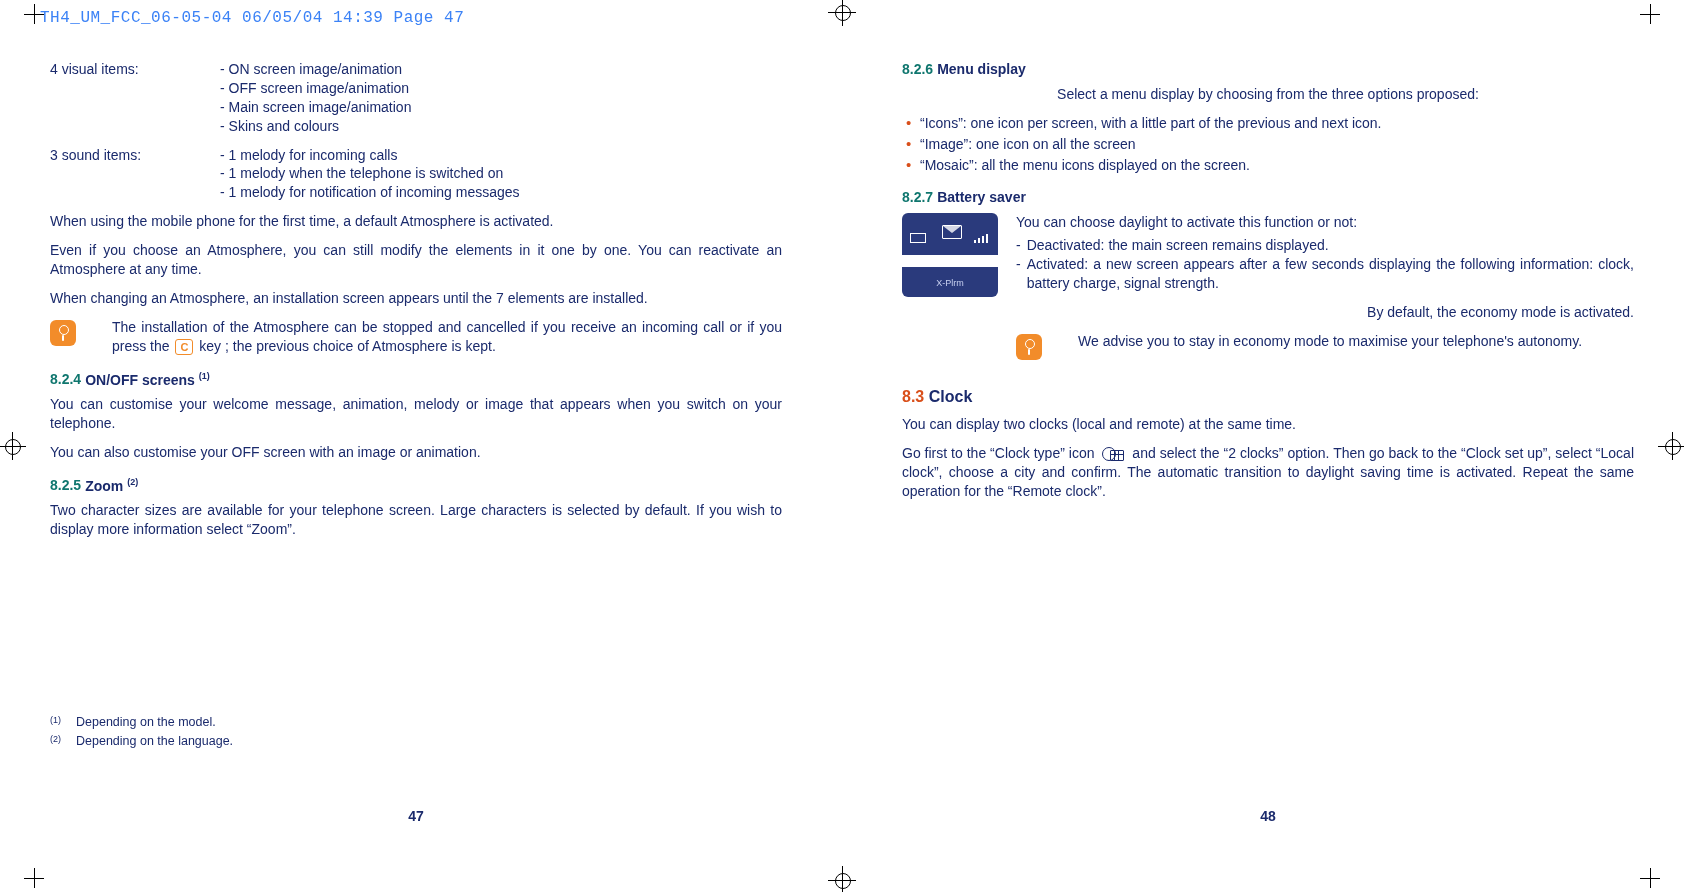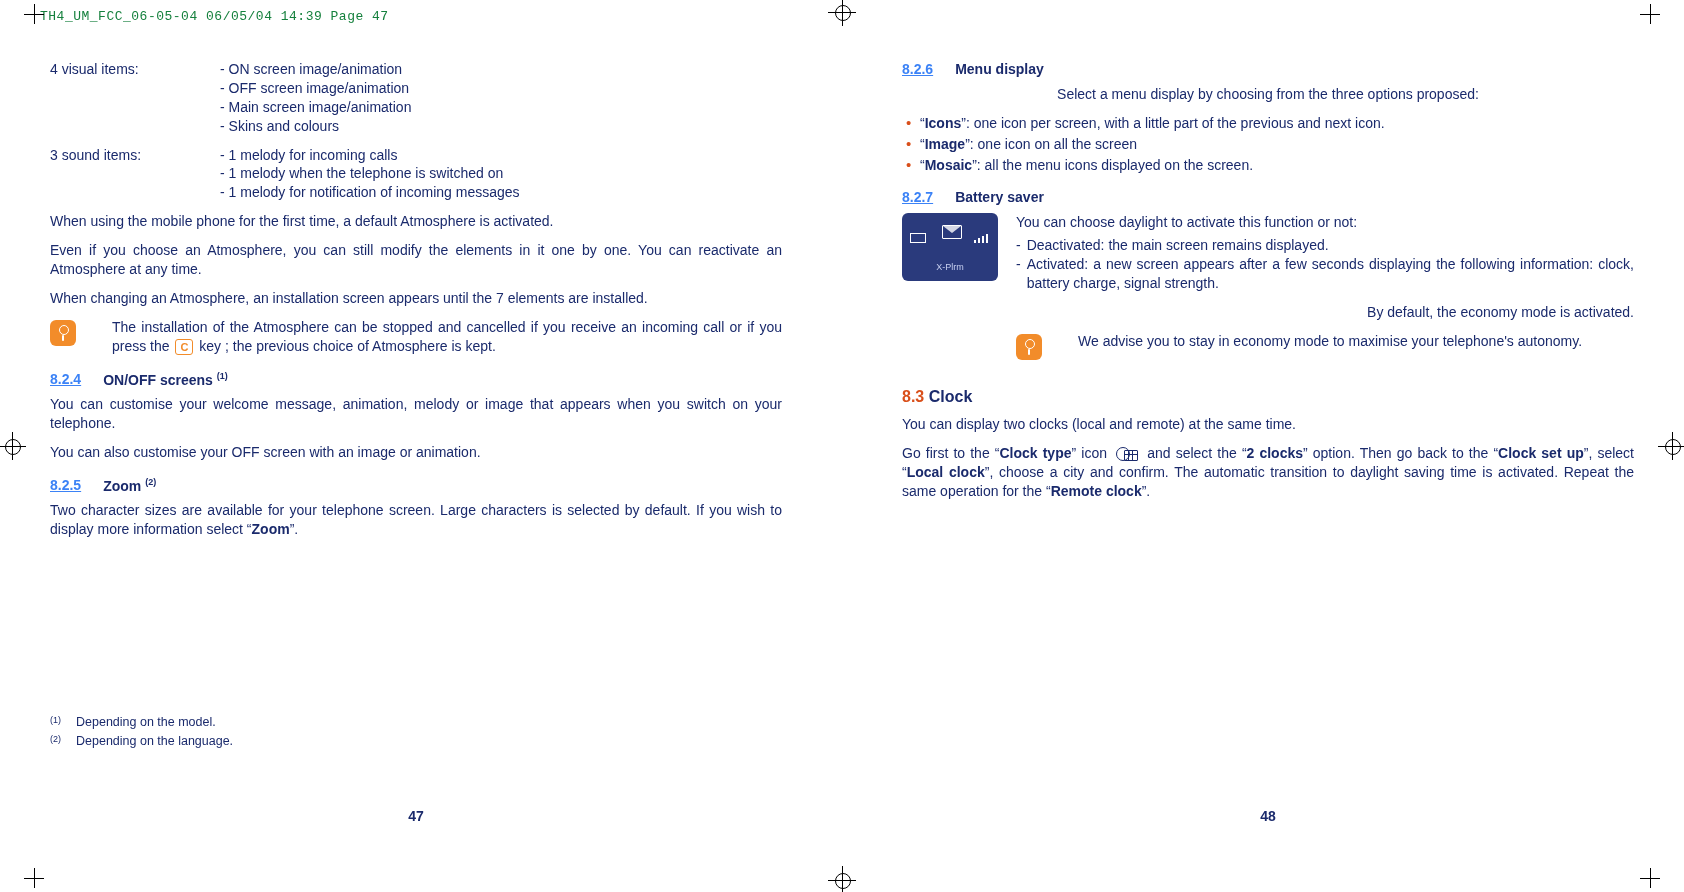--- a/index.html
+++ b/index.html
@@ -12,22 +12,22 @@
     color:#1a2a6c;
     font-size:14px;
     line-height:1.35;
     position:relative;
     overflow:hidden;
   }
   .crop-header{
     position:absolute;
     top:8px;left:40px;
     font-family:"Courier New",monospace;
-    font-size:13px;
-    color:#15803d;
+    font-size:16px;
+    color:#3b82f6;
     letter-spacing:0.5px;
   }
   
   .cropmark{
     position:absolute;
     width:20px;height:20px;
     pointer-events:none;
   }
   .cropmark.tl{left:24px;top:4px;}
   .cropmark.tr{right:24px;top:4px;}
@@ -68,21 +68,21 @@
   .indent-table{
     display:flex;
     margin-bottom:10px;
   }
   .indent-table .lbl{width:170px;}
   .indent-table .vals{flex:1;}
   .subhead{
     margin:14px 0 6px 0;
     font-weight:bold;
   }
-  .subhead .num{color:#3b82f6;margin-right:22px;text-decoration:underline;}
+  .subhead .num{color:#0f766e;margin-right:4px;}
   .subhead sup{font-size:9px;}
   .sec-head{
     color:#d94f1a;
     font-weight:bold;
     font-size:16px;
     margin:18px 0 8px 0;
   }
   .sec-head .rest{color:#1a2a6c;}
   .tip-row{
     display:flex;
@@ -141,21 +141,21 @@
   .bullet-list li::before{
     content:"•";
     position:absolute;left:4px;top:-1px;
     color:#d94f1a;
     font-size:15px;
   }
   .saver-row{
     display:flex;gap:18px;align-items:flex-start;margin-top:6px;
   }
   .phone-thumb{
-    width:96px;height:68px;
+    width:96px;height:84px;
     border-radius:6px;
     background:#fff;
     position:relative;
     flex:none;
     overflow:hidden;
   }
   .phone-thumb .top{
     position:absolute;top:0;left:0;right:0;height:42px;background:#2a3a7c;
   }
   .phone-thumb .bar{
@@ -192,21 +192,21 @@
   .clock-icon .face{
     position:absolute;left:0;top:0;width:12px;height:12px;border:1.6px solid #1a2a6c;border-radius:50%;
   }
   .clock-icon .grid{
     position:absolute;right:0;bottom:0;width:12px;height:9px;border:1.4px solid #1a2a6c;border-radius:1px;
     background:
       linear-gradient(#1a2a6c,#1a2a6c) 0 3px/100% 1px no-repeat,
       linear-gradient(#1a2a6c,#1a2a6c) 3px 0/1px 100% no-repeat,
       linear-gradient(#1a2a6c,#1a2a6c) 7px 0/1px 100% no-repeat;
   }
-  b{font-weight:bold;}
+  b{font-weight:normal;}
 </style>
 </head>
 <body>
 
 <div class="crop-header">TH4_UM_FCC_06-05-04  06/05/04  14:39  Page 47</div>
 <div class="cropmark tl">
     <div class="v"></div>
     <div class="h"></div>
   </div>
 <div class="cropmark tr">

